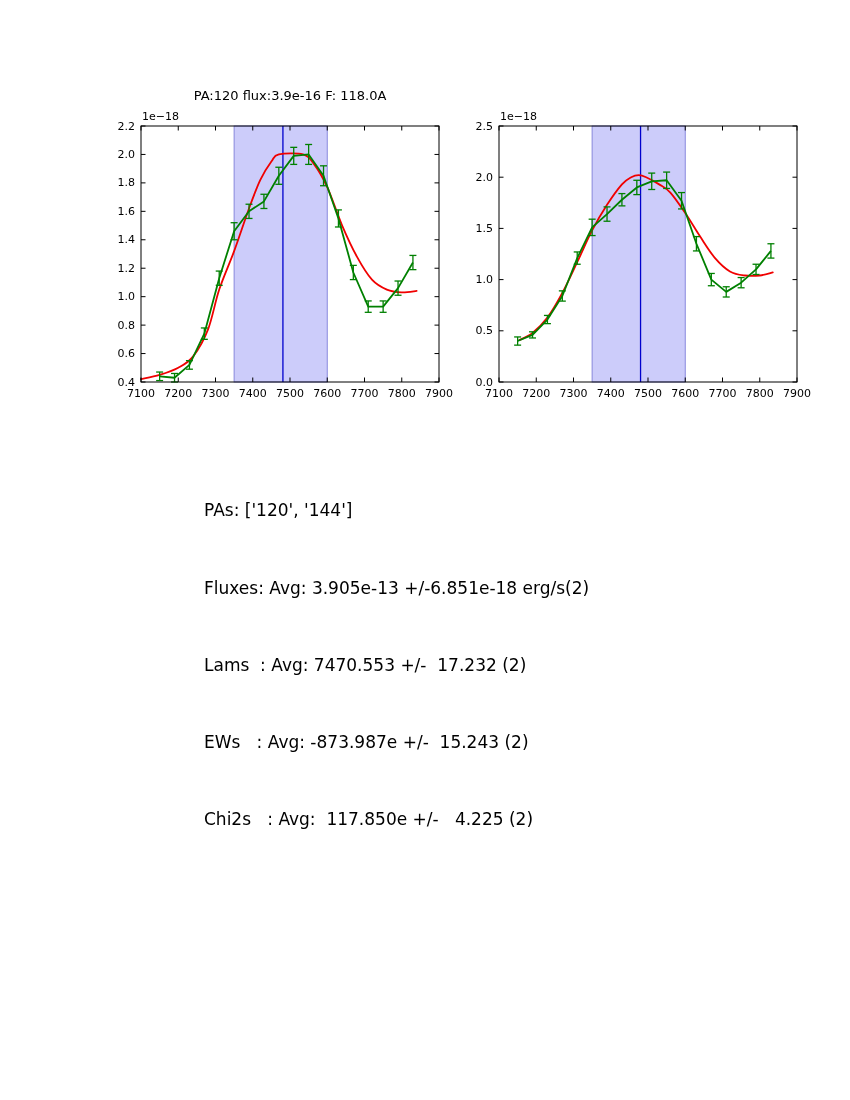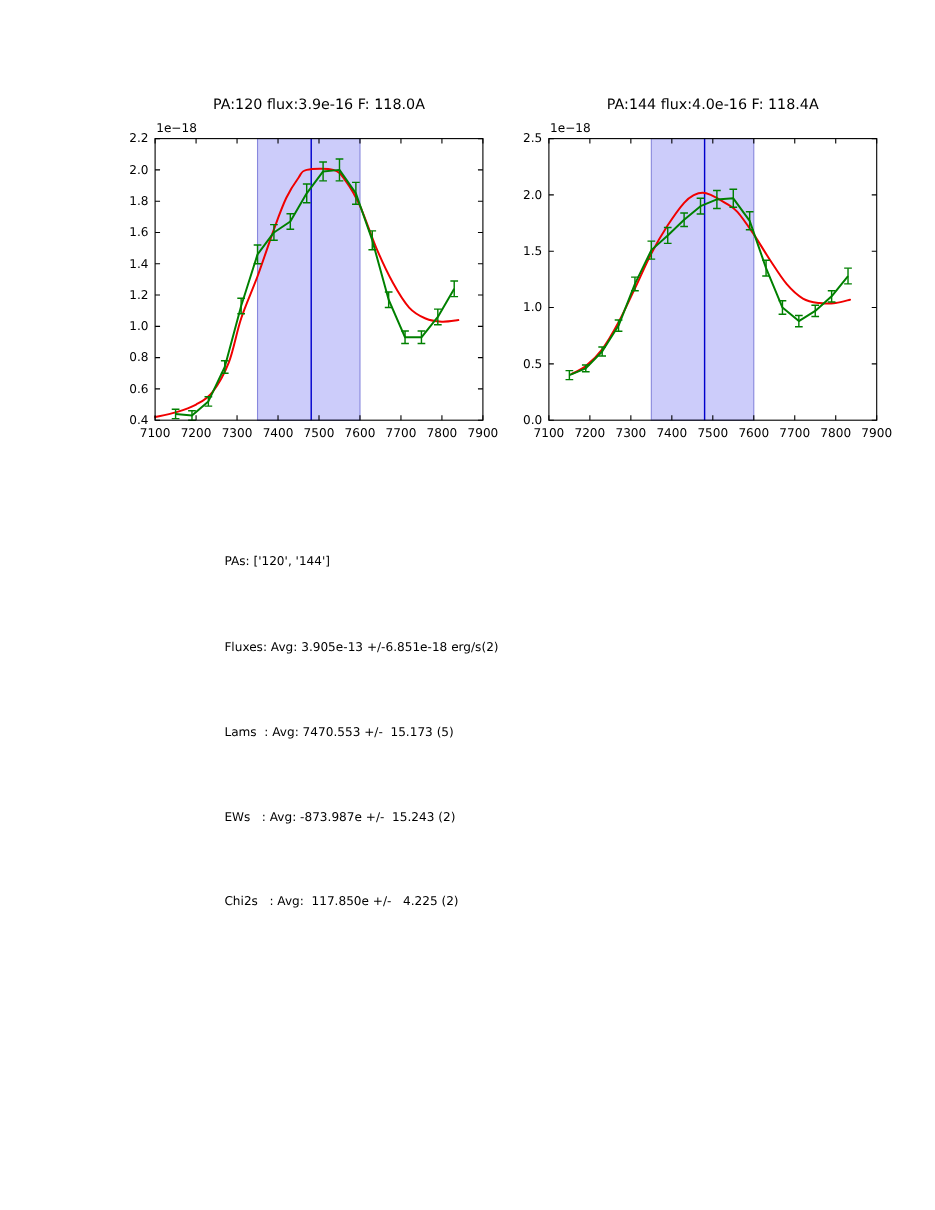--- a/index.html
+++ b/index.html
@@ -5,32 +5,31 @@
   html,body{margin:0;padding:0;background:#fff;}
   body{width:850px;height:1100px;position:relative;font-family:"DejaVu Sans",sans-serif;color:#000;overflow:hidden;}
   .fig{position:absolute;left:0;top:16px;width:850px;height:899px;margin-left:36px;}
   #plots{position:absolute;left:0;top:0;font-family:"DejaVu Sans",sans-serif;}
   .title{position:absolute;top:71px;text-align:center;font-size:13px;line-height:17px;}
   .title.lt{left:105px;width:298px;}
   .title.rt{left:463px;width:298px;}
   .offset{position:absolute;top:94px;font-size:11px;}
   .offset.lt{left:106px;}
   .offset.rt{left:464px;}
-  .stats{position:absolute;left:168px;top:431px;font-size:11px;line-height:25.7px;white-space:pre;}
+  .stats{position:absolute;left:168px;top:431px;font-size:17px;line-height:25.7px;white-space:pre;}
 </style>
 </head>
 <body>
 
 <div class="fig">
 
   <div class="title lt">
     <div>PA:120 flux:3.9e-16 F: 118.0A</div>
   </div>
   <div class="title rt">
-    <div>PA:144 flux:4.0e-16 F: 118.4A</div>
   </div>
 
   <div class="offset lt">1e−18</div>
   <div class="offset rt">1e−18</div>
 
   <svg id="plots" width="850" height="420">
       <g>
         <rect x="198.125" y="110" width="93.125" height="256" fill="#ccccfa" stroke="#8888dd" stroke-width="1"></rect>
         <line x1="246.9225" x2="246.9225" y1="110" y2="366" stroke="#0000cd" stroke-width="1.3"></line>
         <path d="M 105 363.15555555555557 C 108.10416666666667 362.44444444444446 117.41666666666667 360.78518518518524 123.625 358.8888888888889 C 129.83333333333334 356.9925925925926 136.6625 354.85925925925926 142.25 351.77777777777777 C 147.8375 348.6962962962963 152.18333333333334 346.8 157.15 340.40000000000003 C 162.11666666666667 334.00000000000006 167.70416666666668 324.51851851851853 172.05 313.3777777777778 C 176.39583333333334 302.23703703703706 178.8791666666667 286.5925925925926 183.22500000000002 273.55555555555554 C 187.57083333333335 260.5185185185185 193.15833333333333 248.66666666666669 198.125 235.15555555555557 C 203.09166666666667 221.64444444444445 208.67916666666665 204.34074074074073 213.02499999999998 192.48888888888888 C 217.3708333333333 180.63703703703703 220.475 171.8666666666667 224.2 164.04444444444448 C 227.92499999999998 156.22222222222226 232.27083333333331 149.82222222222228 235.375 145.5555555555556 C 238.47916666666669 141.28888888888892 237.54791666666668 139.62962962962965 242.82500000000002 138.44444444444446 C 248.10208333333335 137.25925925925927 261.13958333333335 136.78518518518518 267.0375 138.44444444444446 C 272.9354166666667 140.10370370370373 274.1770833333333 142.94814814814822 278.2125 148.40000000000006 C 282.24791666666664 153.8518518518519 286.59375 160.962962962963 291.25 171.15555555555557 C 295.90625 181.34814814814814 301.18333333333334 197.94074074074075 306.15 209.55555555555557 C 311.1166666666666 221.1703703703704 316.08333333333326 231.83703703703705 321.04999999999995 240.84444444444446 C 326.01666666666665 249.85185185185188 330.98333333333335 258.14814814814815 335.95000000000005 263.6 C 340.91666666666674 269.0518518518519 345.8833333333334 271.4222222222222 350.85 273.55555555555554 C 355.81666666666666 275.68888888888887 360.7833333333333 276.1629629629629 365.75 276.4 C 370.7166666666667 276.63703703703703 378.1666666666667 275.2148148148148 380.65000000000003 274.97777777777776" fill="none" stroke="#f00000" stroke-width="1.8" stroke-linecap="round"></path>
@@ -252,18 +251,18 @@
         <text x="457" y="164.7" text-anchor="end" font-size="11px" fill="#000">2.0</text>
         <line x1="463" x2="467.5" y1="110" y2="110" stroke="#000" stroke-width="1"></line>
         <line x1="761" x2="756.5" y1="110" y2="110" stroke="#000" stroke-width="1"></line>
         <text x="457" y="113.5" text-anchor="end" font-size="11px" fill="#000">2.5</text>
       </g>
     </svg>
 
   <div class="stats">
     <div>PAs: ['120', '144']</div>
     <div>Fluxes: Avg: 3.905e-13 +/-6.851e-18 erg/s(2)</div>
-    <div>Lams  : Avg: 7470.553 +/-  15.173 (5)</div>
+    <div>Lams  : Avg: 7470.553 +/-  17.232 (2)</div>
     <div>EWs   : Avg: -873.987e +/-  15.243 (2)</div>
     <div>Chi2s   : Avg:  117.850e +/-   4.225 (2)</div>
   </div>
 
 </div>
 
 </body></html>

